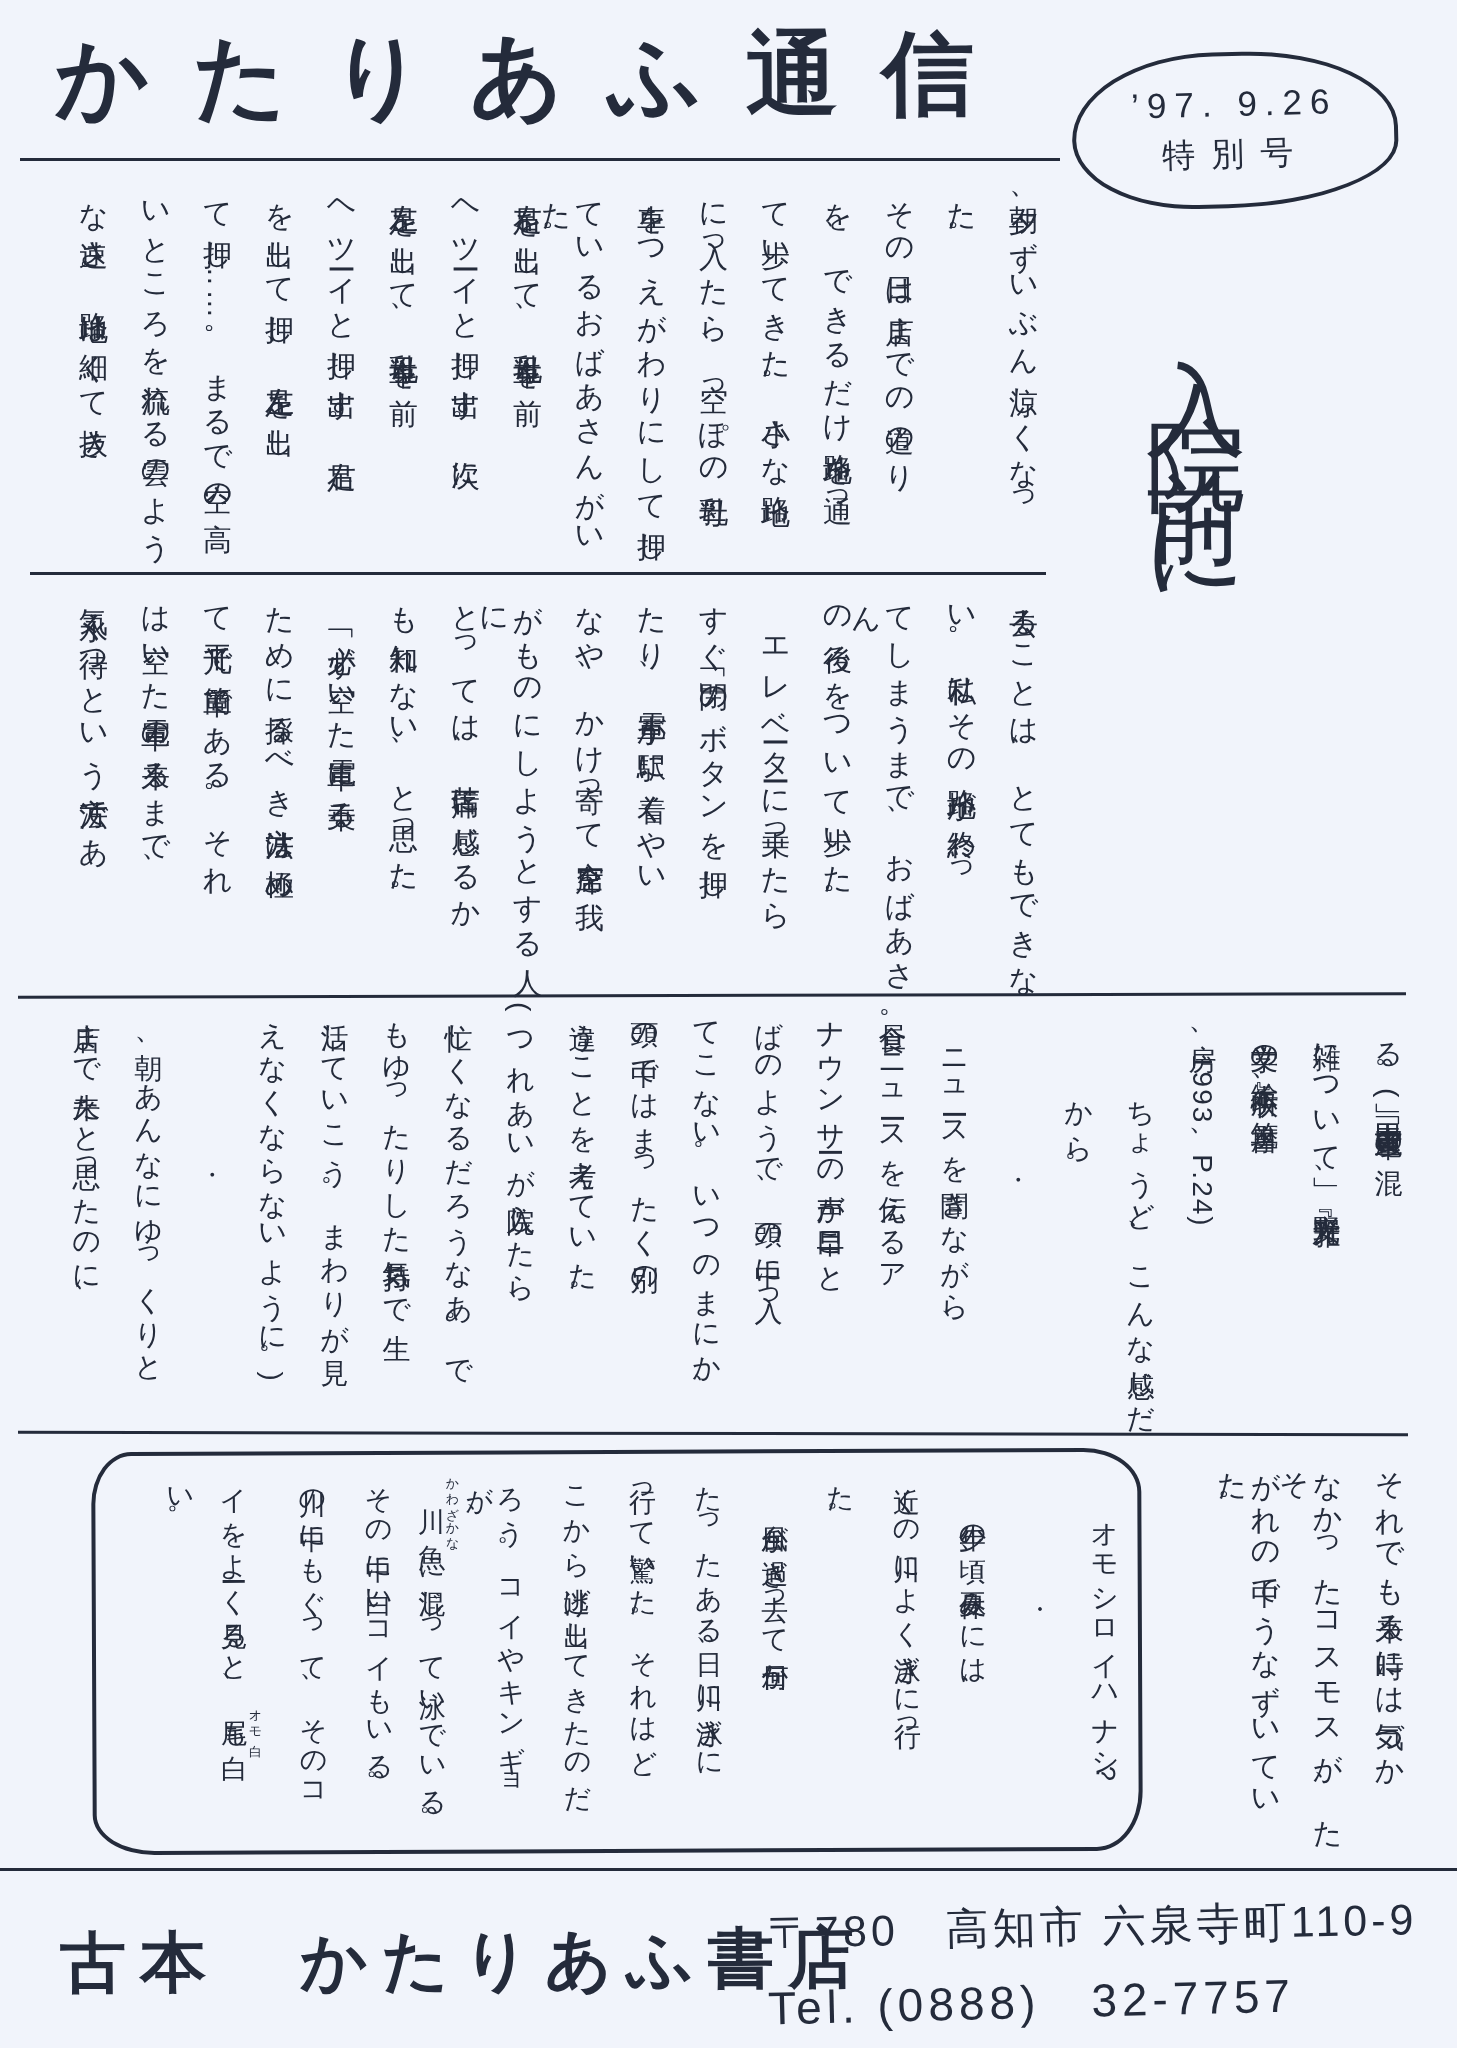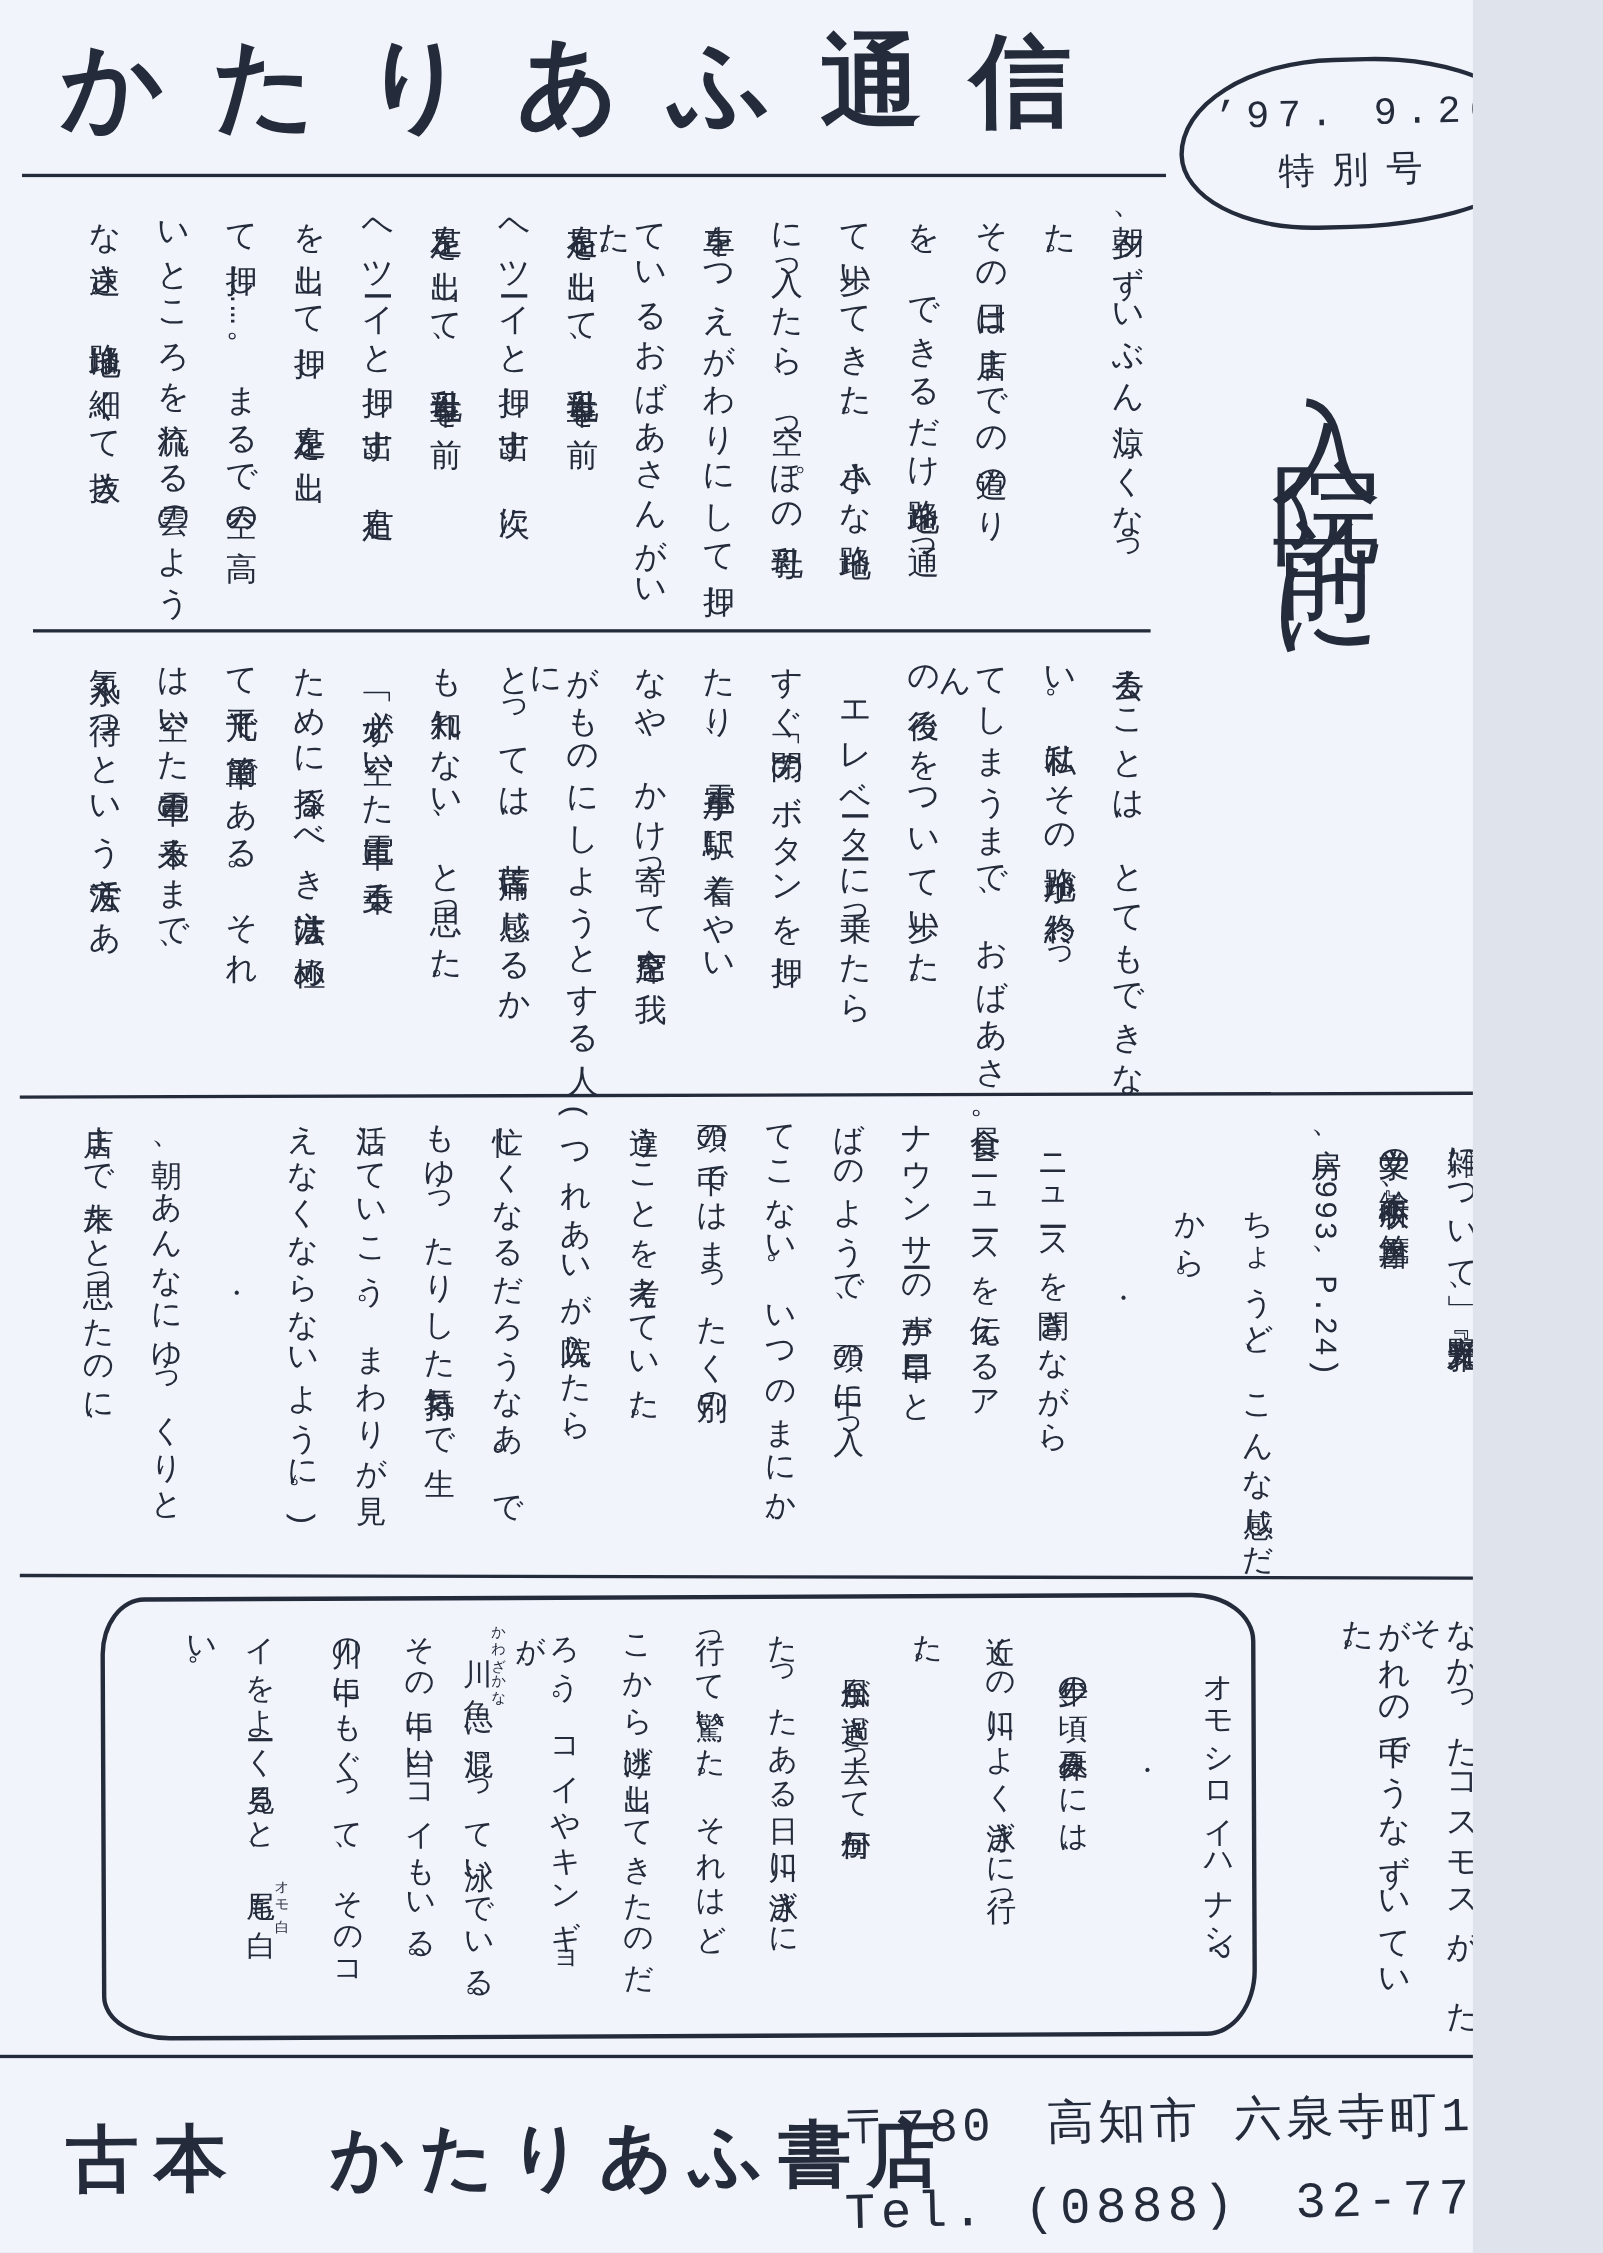--- a/index.html
+++ b/index.html
@@ -2,24 +2,24 @@
 <html style="--paper: #f1f4fb; --ink: #242b3b;"><head>
 <meta charset="utf-8">
 <style>
   :root{
     --paper:#f1f4fb;
     --ink:#242b3b;
   }
   html,body{margin:0;padding:0;background:#dfe3ec;}
   .page{
     position:relative;
-    width:1339px;height:2048px;
+    width:1457px;height:2048px;
     background:var(--paper);
     color:var(--ink);
-    font-family:Liberation Mono, monospace;
+    font-family:Liberation Sans, sans-serif;
     overflow:hidden;
   }
   
   .title{
     position:absolute;left:55px;top:14px;
     font-size:92px;font-weight:700;
     letter-spacing:44px;white-space:nowrap;
     transform:rotate(-0.3deg);
   }
   .bubble{

